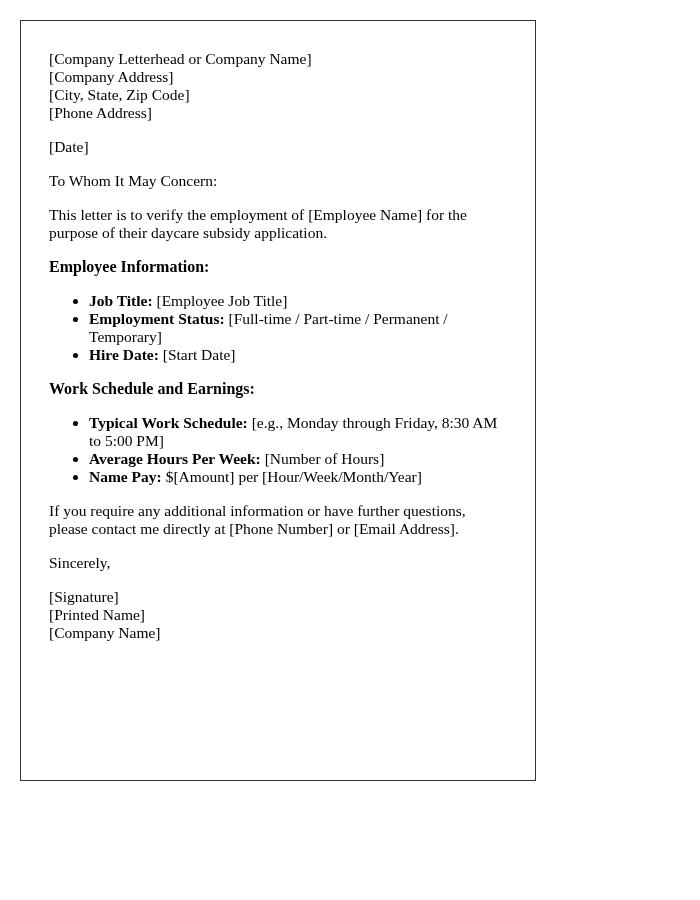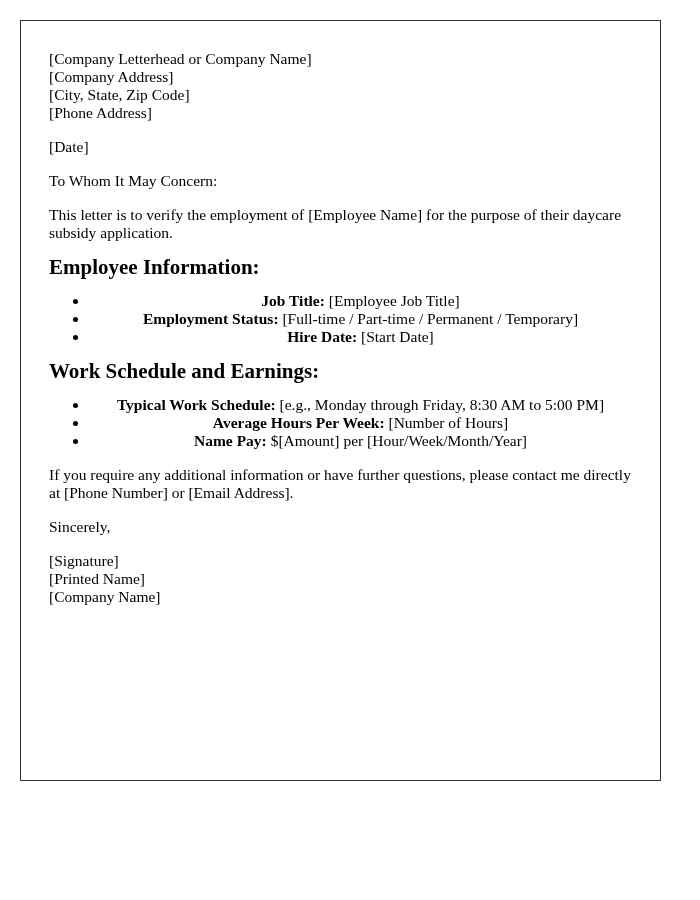--- a/index.html
+++ b/index.html
@@ -3,29 +3,29 @@
   <meta charset="utf-8">
   <style>
     html, body { margin: 0; padding: 0; background: #ffffff; }
     body {
       width: 700px; height: 900px; position: relative;
       font-family: "Liberation Serif", "DejaVu Serif", serif;
       font-size: 15.5px; line-height: 18px; color: #000;
     }
     .letter {
       position: absolute; left: 20px; top: 20px;
-      width: 641px; height: 761px; box-sizing: border-box;
+      width: 516px; height: 761px; box-sizing: border-box;
       border: 1px solid #333;
       padding: 29px 28px 20px 28px;
     }
     p { margin: 0 0 16px 0; }
     .block div { line-height: 18px; }
-    h3 { font-size: 21px; font-weight: bold; margin: 0 0 16px 0; line-height: 18px; }
+    h3 { font-size: 16px; font-weight: bold; margin: 0 0 16px 0; line-height: 18px; }
     ul { margin: 0 0 16px 0; padding-left: 40px; }
-    li { line-height: 18px; text-align: center; }
+    li { line-height: 18px; }
     b { font-weight: bold; }
   </style>
 </head>
 <body>
 
 <div class="letter">
   <div class="block" style="margin-bottom:16px;">
     <div>[Company Letterhead or Company Name]</div>
     <div>[Company Address]</div>
     <div>[City, State, Zip Code]</div>

